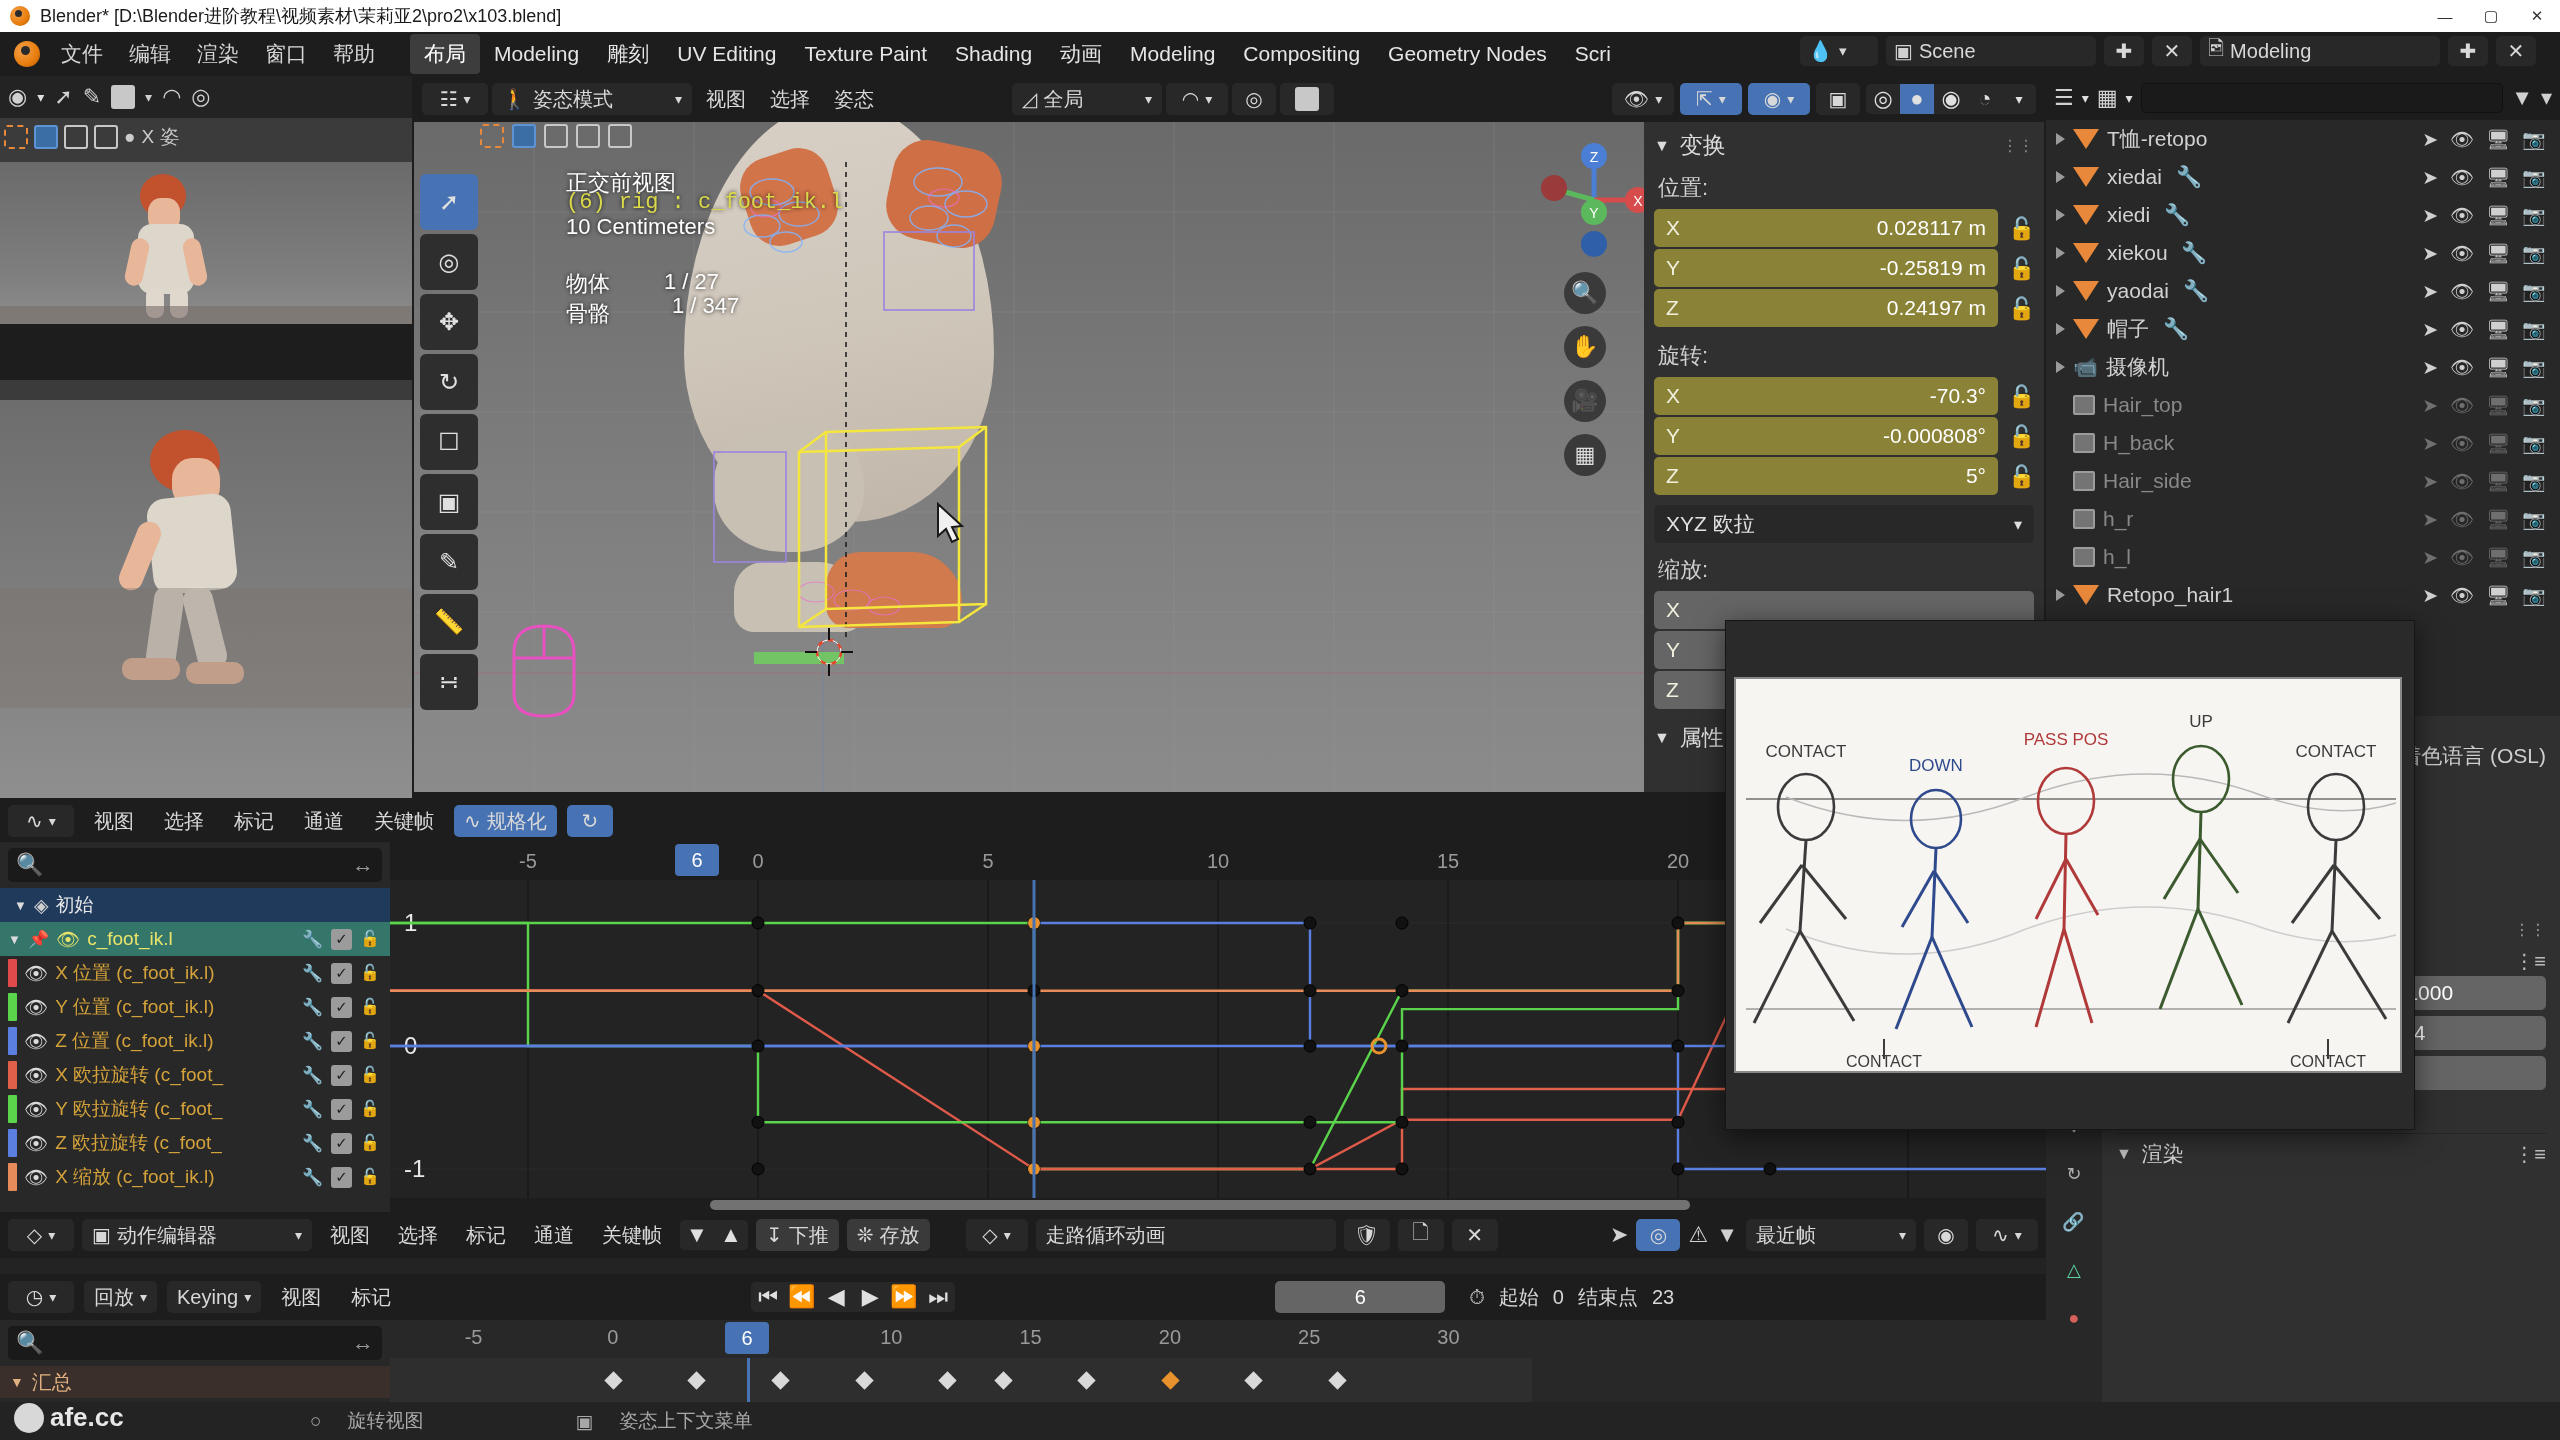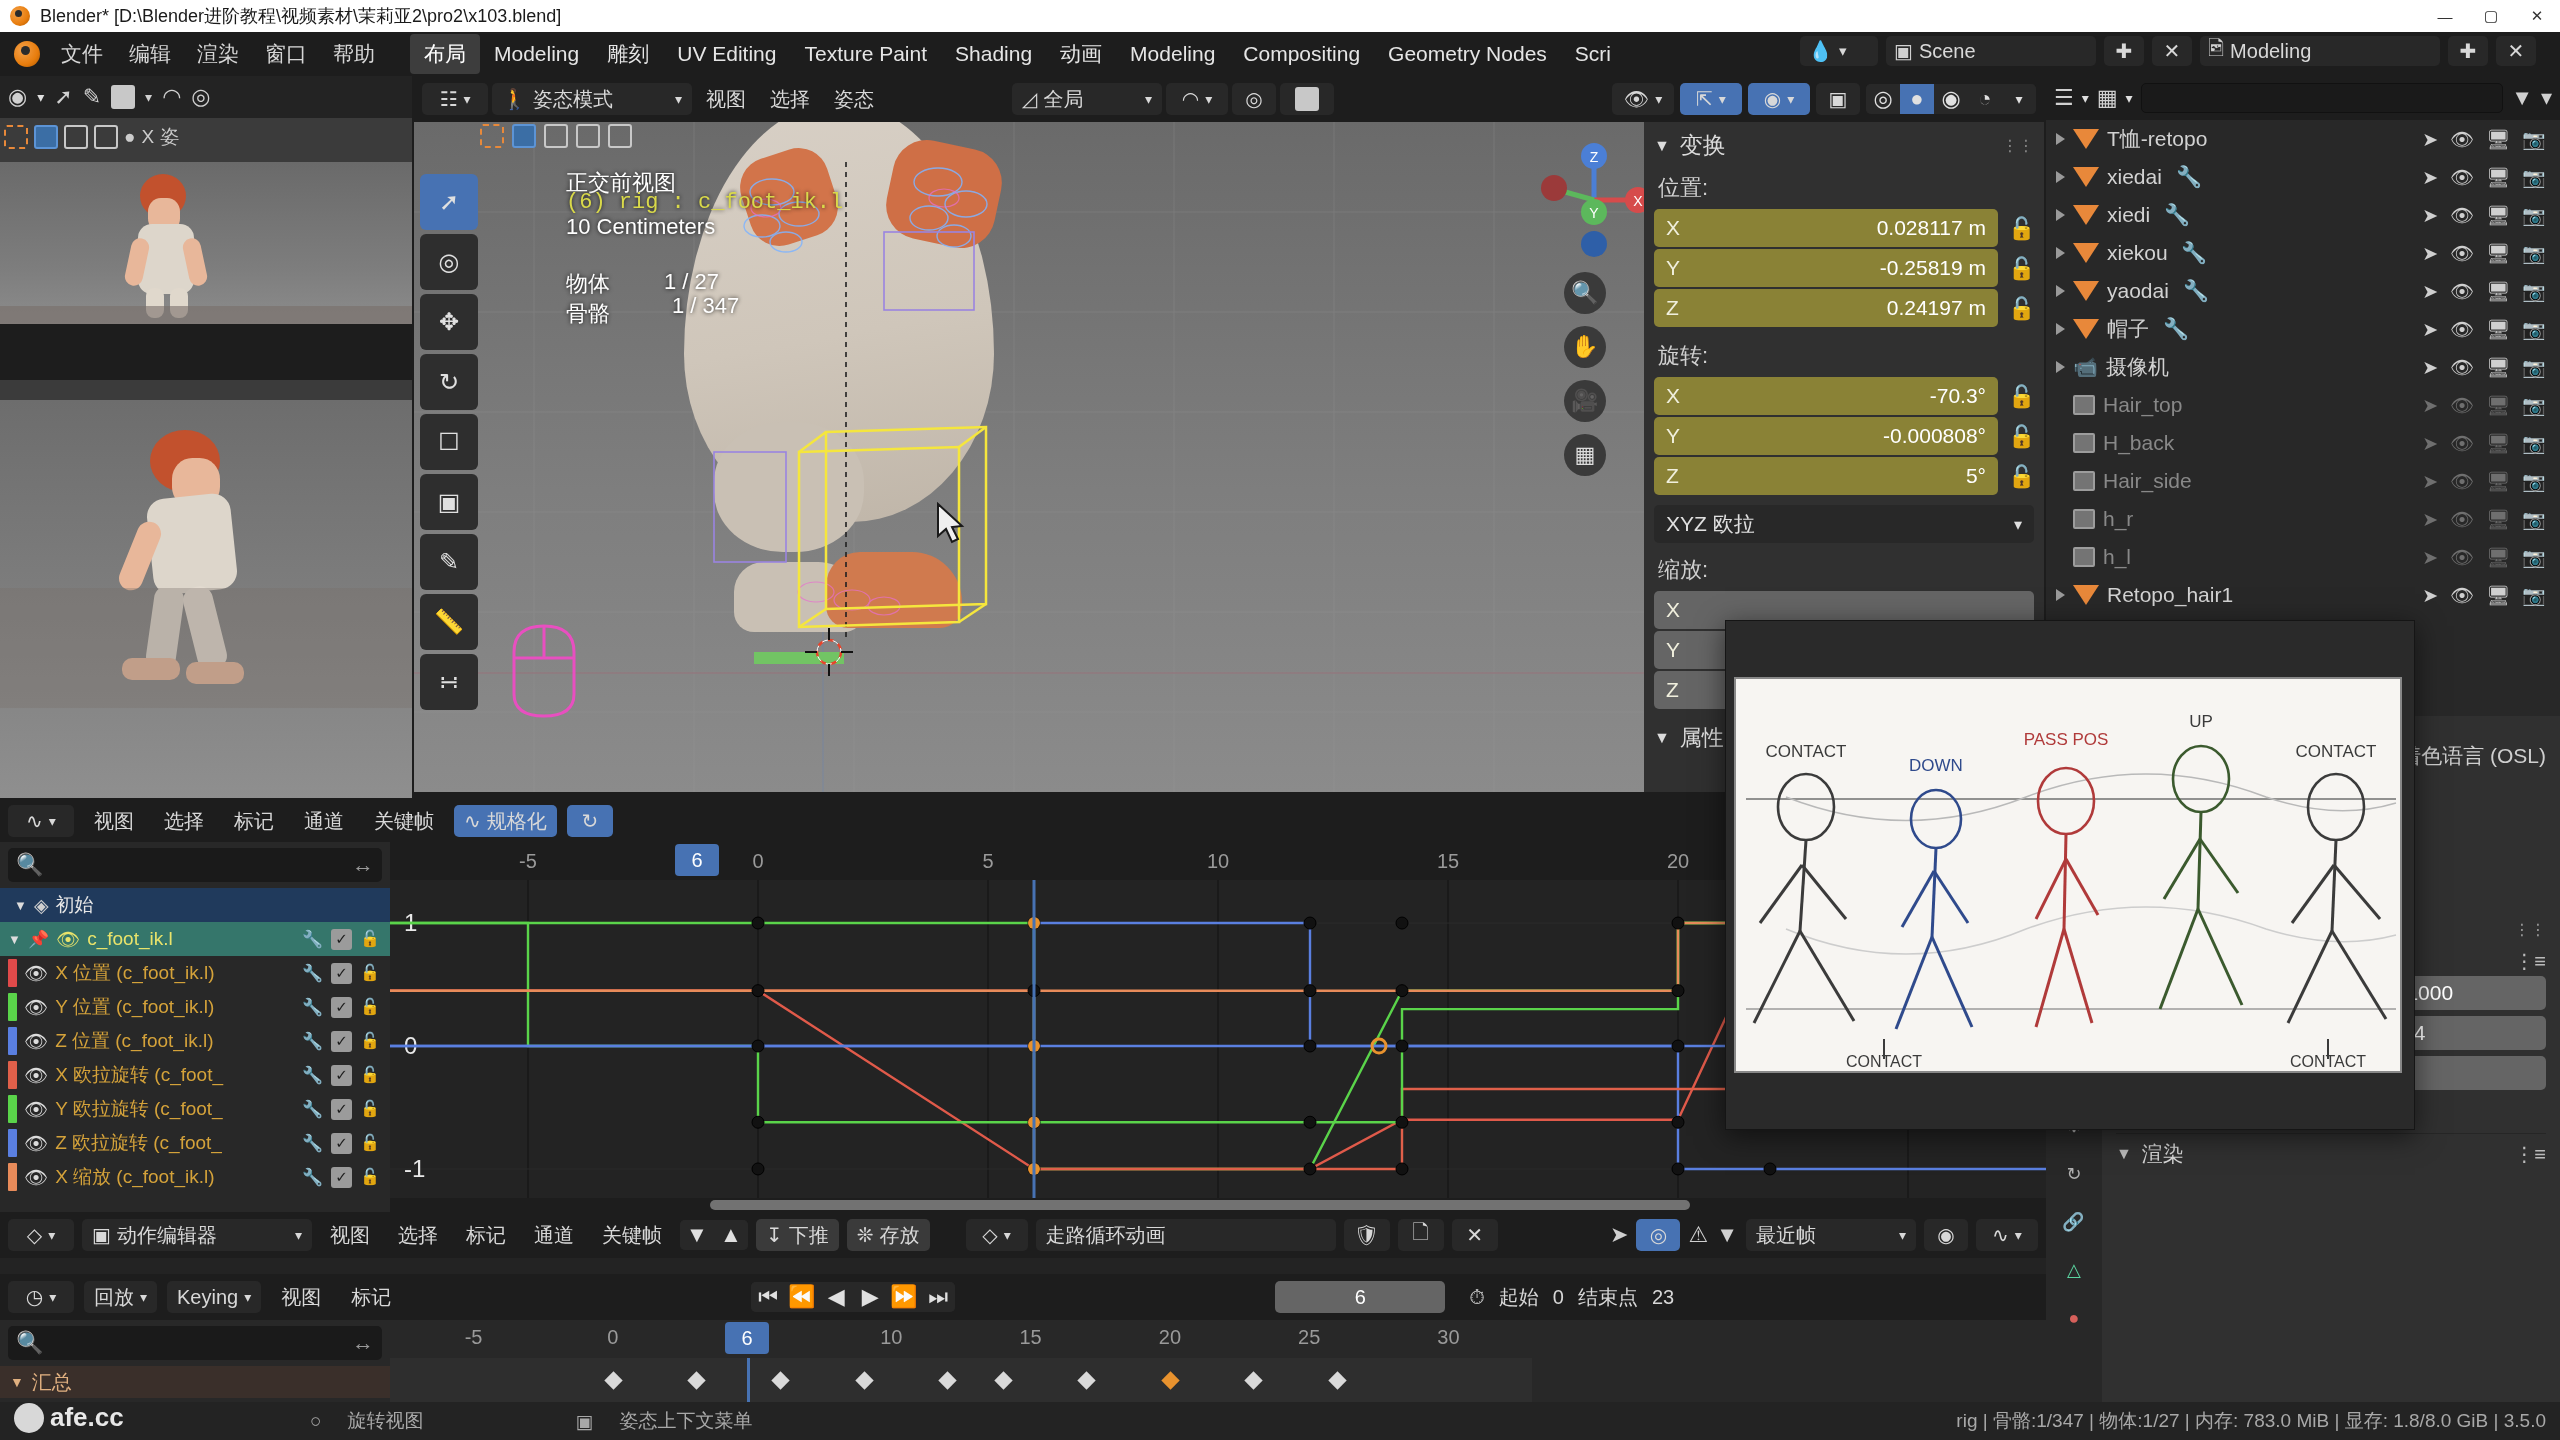--- a/index.html
+++ b/index.html
@@ -1057,21 +1057,20 @@
   <span style="color:#e8e8e8;font-size:26px;font-weight:bold;">afe.cc</span>
 </div>
 
 <div id="status" class="abs">
   <span style="width:270px;"></span>
   <span>○</span>
   <span>旋转视图</span>
   <span style="width:100px;"></span>
   <span>▣</span>
   <span>姿态上下文菜单</span>
-  <span style="margin-left:auto;">rig | 骨骼:1/347 | 物体:1/27 | 内存: 783.0 MiB | 显存: 1.8/8.0 GiB | 3.5.0</span>
 </div>
 
 <div class="abs" style="left:1725px;top:620px;width:690px;height:510px;background:#2a2a2a;border:1px solid #151515;z-index:40;box-shadow:0 6px 26px rgba(0,0,0,.55);">
   <div class="abs" style="left:8px;top:56px;width:668px;height:396px;background:#f5f3f0;border:2px solid #888;overflow:hidden;">
     <svg width="668" height="396" viewBox="0 0 668 396">
       <rect width="668" height="396" fill="#f7f5f2"></rect>
       <line x1="10" y1="120" x2="660" y2="120" stroke="#6f6f6f" stroke-width="1.6"></line>
       <line x1="10" y1="330" x2="660" y2="330" stroke="#6f6f6f" stroke-width="1.2"></line>
       <path d="M 50 118 Q 170 165 290 118 Q 410 72 530 118 Q 600 142 660 124" stroke="#b9b9b9" stroke-width="1.5" fill="none"></path>
       <path d="M 50 250 Q 170 300 290 250 Q 410 206 530 250 Q 600 272 660 256" stroke="#cdcdcd" stroke-width="1.5" fill="none"></path>

